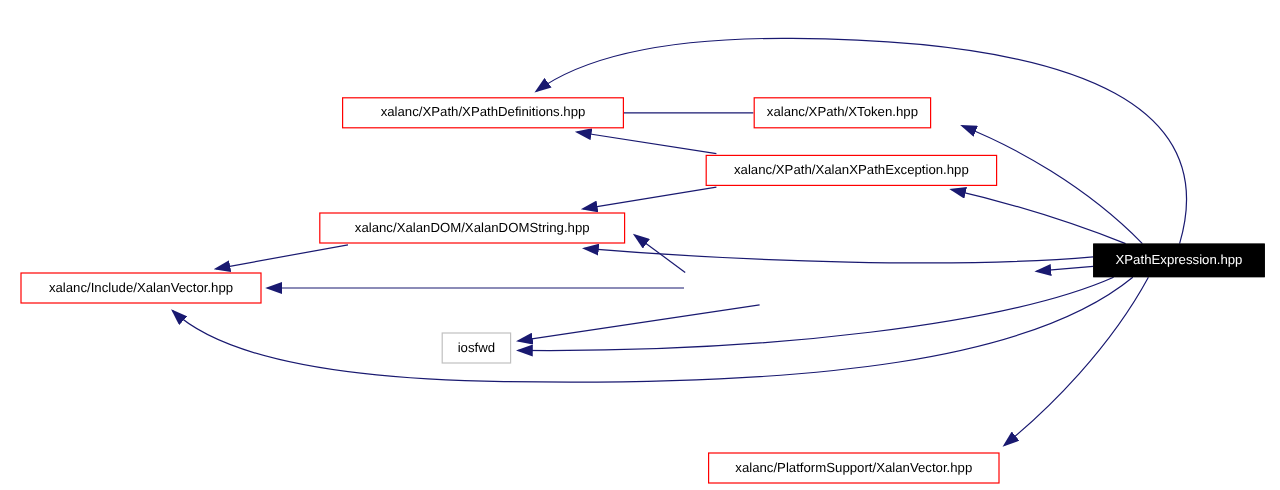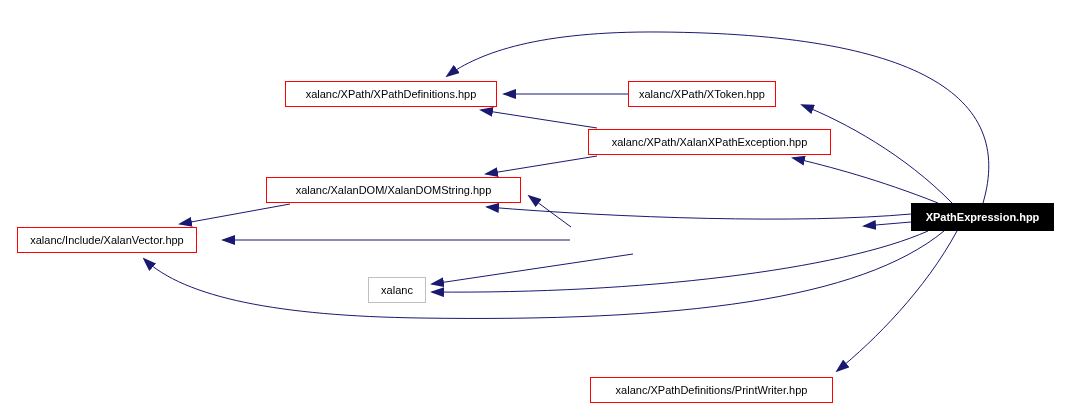--- a/index.html
+++ b/index.html
@@ -32,29 +32,28 @@
     white-space:nowrap;
     z-index:2;
     cursor:pointer;
   }
   .node.plain{border-color:var(--plain-border);cursor:default;}
   .node.current{
     background:var(--current-bg);
     border:1px solid var(--current-bg);
     color:var(--current-text);
     cursor:default;
-    font-weight:bold;
   }
   
-  #n-xpathdefinitions {left:285px;top:81px; width:212px;height:26px;}
+  #n-xpathdefinitions {left:285px;top:81px; width:235px;height:26px;}
   #n-xtoken           {left:628px;top:81px; width:148px;height:26px;}
   #n-xpathexception   {left:588px;top:129px;width:243px;height:26px;}
   #n-xalandomstring   {left:266px;top:177px;width:255px;height:26px;}
   #n-xpathexpression  {left:911px;top:203px;width:143px;height:28px;}
-  #n-xalanvector      {left:17px; top:227px;width:180px;height:26px;}
+  #n-xalanvector      {left:17px; top:227px;width:201px;height:26px;}
   #n-domstringhelper  {left:570px;top:227px;width:286px;height:26px;}
   #n-iosfwd           {left:368px;top:277px;width:58px; height:26px;}
   #n-printwriter      {left:590px;top:377px;width:243px;height:26px;}
 </style>
 </head>
 <body>
 
 <div id="graph">
 
   <svg id="edges" width="1067" height="408" viewBox="0 0 1067 408" xmlns="http://www.w3.org/2000/svg">
@@ -88,16 +87,16 @@
 
   <div class="node" id="n-xalandomstring">xalanc/XalanDOM/XalanDOMString.hpp</div>
 
   <div class="node" id="n-xpathexception">xalanc/XPath/XalanXPathException.hpp</div>
 
   <div class="node current" id="n-xpathexpression">XPathExpression.hpp</div>
 
   <div class="node" id="n-xalanvector">xalanc/Include/XalanVector.hpp</div>
 
 
-  <div class="node plain" id="n-iosfwd">xalanc</div>
+  <div class="node plain" id="n-iosfwd">iosfwd</div>
 
-  <div class="node" id="n-printwriter">xalanc/XPathDefinitions/PrintWriter.hpp</div>
+  <div class="node" id="n-printwriter">xalanc/PlatformSupport/XalanVector.hpp</div>
 </div>
 
 </body></html>

